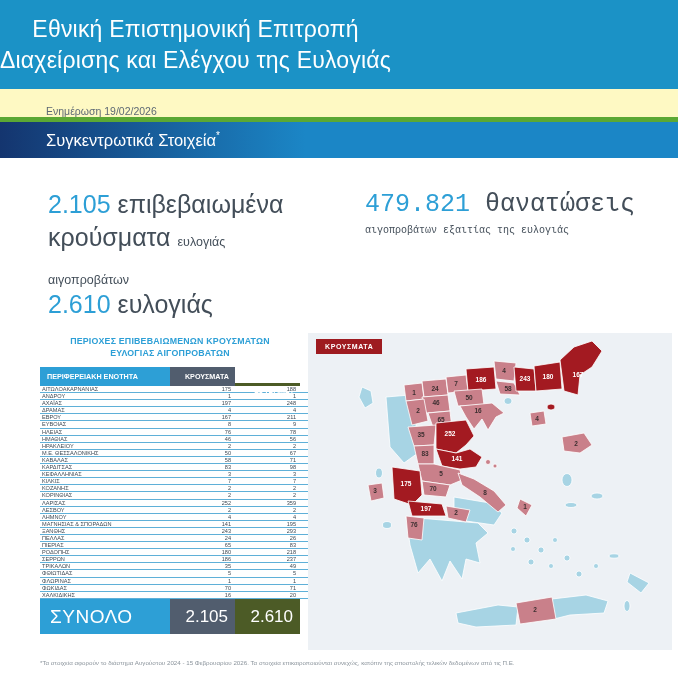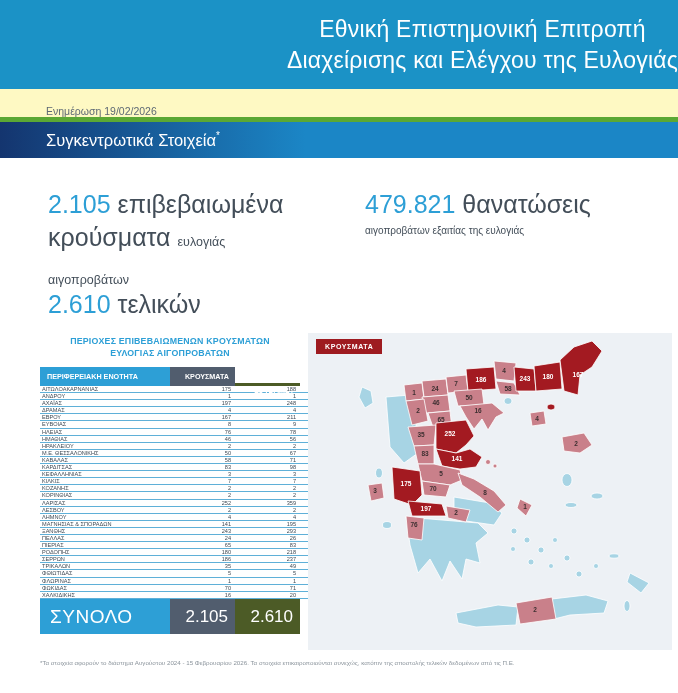--- a/index.html
+++ b/index.html
@@ -1,41 +1,41 @@
 <!DOCTYPE html>
 <html style="--header-blue: #1b92c6; --accent-blue: #2d9fd6; --green: #5ba834; --navy: #14356f; --bar-blue: #1b86c6; --slate: #515d6e; --olive: #4c5b26; --dark-red: #a31a21; --rose: #c9808a; --light-blue: #a7d4e4; --map-bg: #edf1f5; --text-dark: #434e59; --row-line: #5fb0d8; --chip-red: #9e1b20;"><head>
 <meta charset="utf-8">
 <style>
   html,body{margin:0;padding:0;background:#ffffff;}
   #page{position:relative;width:678px;height:693px;background:#fff;overflow:hidden;
         font-family:"Liberation Sans",sans-serif;}
 
   
   .hdr{position:absolute;top:0;left:0;width:678px;height:89px;background:var(--header-blue,#1b92c6);
-       display:flex;align-items:center;justify-content:flex-end;text-align:center;}
+       display:flex;align-items:center;justify-content:flex-start;text-align:center;}
   .hdr .t{color:#fff;font-size:23px;line-height:31px;font-weight:400;letter-spacing:.2px;}
 
   .update-bar{position:absolute;top:89px;left:0;width:678px;height:28px;background:#fef9c3;
        display:flex;align-items:flex-end;}
   .update-bar span{margin-left:46px;font-size:10.5px;color:#5d6974;}
 
   .green-line{position:absolute;top:117px;left:0;width:678px;height:5px;background:var(--green,#5ba834);}
 
   .section-bar{position:absolute;top:122px;left:0;width:678px;height:36px;
        background:linear-gradient(90deg,var(--navy,#14356f) 0%,var(--bar-blue,#1b86c6) 45%,var(--bar-blue,#1b86c6) 100%);
        display:flex;align-items:center;}
   .section-bar .s{margin-left:46px;color:#fff;font-size:16.5px;font-weight:400;}
   .section-bar sup{font-size:10px;}
 
   
   .stat{position:absolute;color:var(--text-dark,#434e59);font-size:25px;line-height:33px;}
   .stat .num{color:var(--accent-blue,#2d9fd6);}
   .stat .small{font-size:12.5px;}
   #stat-confirmed{left:48px;top:188px;width:252px;}
-  #stat-culled{left:365px;top:188px;width:300px;}
+  #stat-culled{left:365px;top:188px;width:300px;font-family:Liberation Mono, monospace;}
   #stat-culled .sub{font-size:10px;line-height:16px;margin-top:2px;}
   #stat-farms{left:48px;top:288px;width:300px;}
 
   
   .table-panel{position:absolute;left:40px;top:336px;width:260px;}
   .tbl-title{color:var(--accent-blue,#2d9fd6);font-weight:bold;font-size:8.8px;line-height:11.5px;
        text-align:center;letter-spacing:.2px;margin-bottom:8px;}
   .tbl-head,.tbl-row,.tbl-total{display:flex;width:284px;box-sizing:border-box;}
   .c-name{width:130px;box-sizing:border-box;}
   .c-cases{width:65px;box-sizing:border-box;text-align:right;}
@@ -99,21 +99,21 @@
   <div class="stat" id="stat-culled">
     <div>
       <span class="num">479.821</span>
       <span>θανατώσεις</span>
     </div>
     <div class="sub">αιγοπροβάτων εξαιτίας της ευλογιάς</div>
   </div>
 
   <div class="stat" id="stat-farms">
     <span class="num">2.610</span>
-    <span>τελικών</span>
+    <span>ευλογιάς</span>
   </div>
 
   <div class="table-panel">
     <div class="tbl-title">
       <div>ΠΕΡΙΟΧΕΣ ΕΠΙΒΕΒΑΙΩΜΕΝΩΝ ΚΡΟΥΣΜΑΤΩΝ</div>
       <div>ΕΥΛΟΓΙΑΣ ΑΙΓΟΠΡΟΒΑΤΩΝ</div>
     </div>
     <div class="tbl-head">
       <div class="c-name">ΠΕΡΙΦΕΡΕΙΑΚΗ ΕΝΟΤΗΤΑ</div>
       <div class="c-cases">ΚΡΟΥΣΜΑΤΑ</div>

